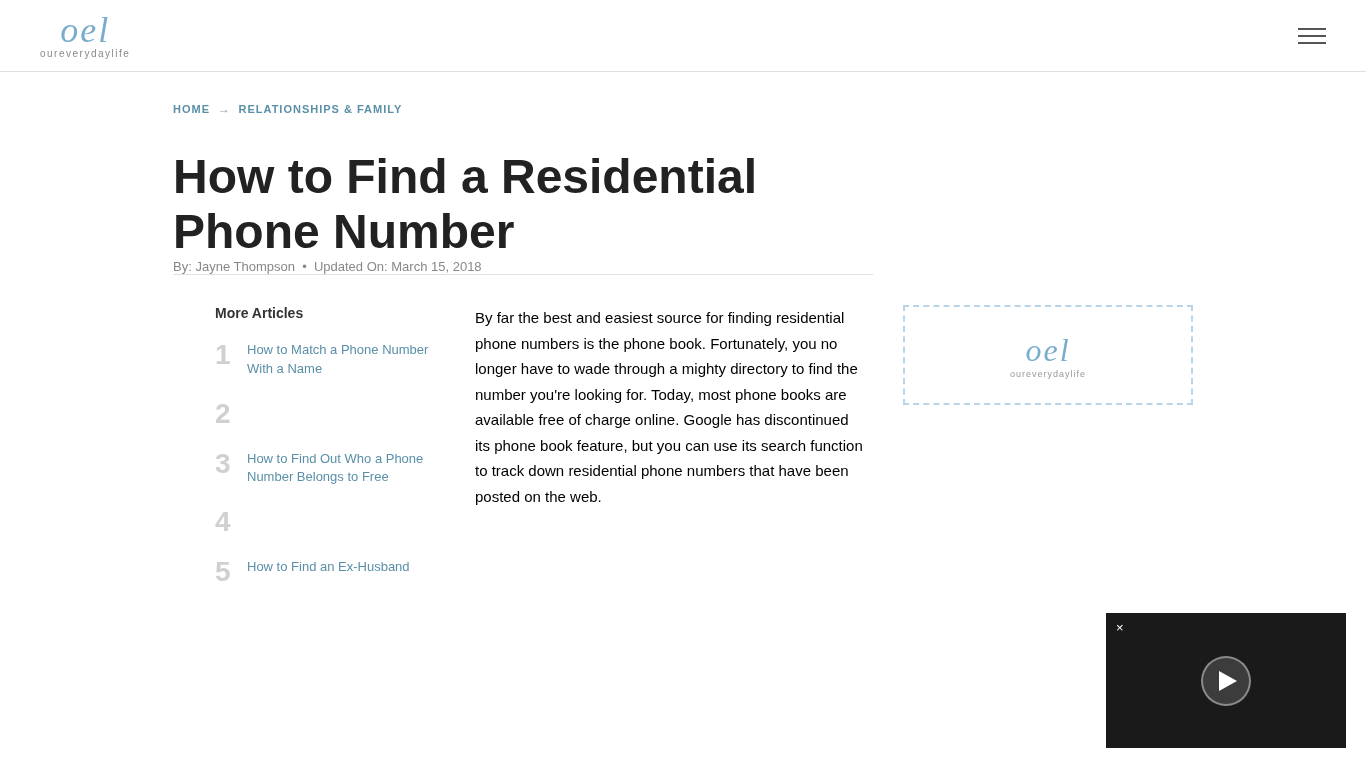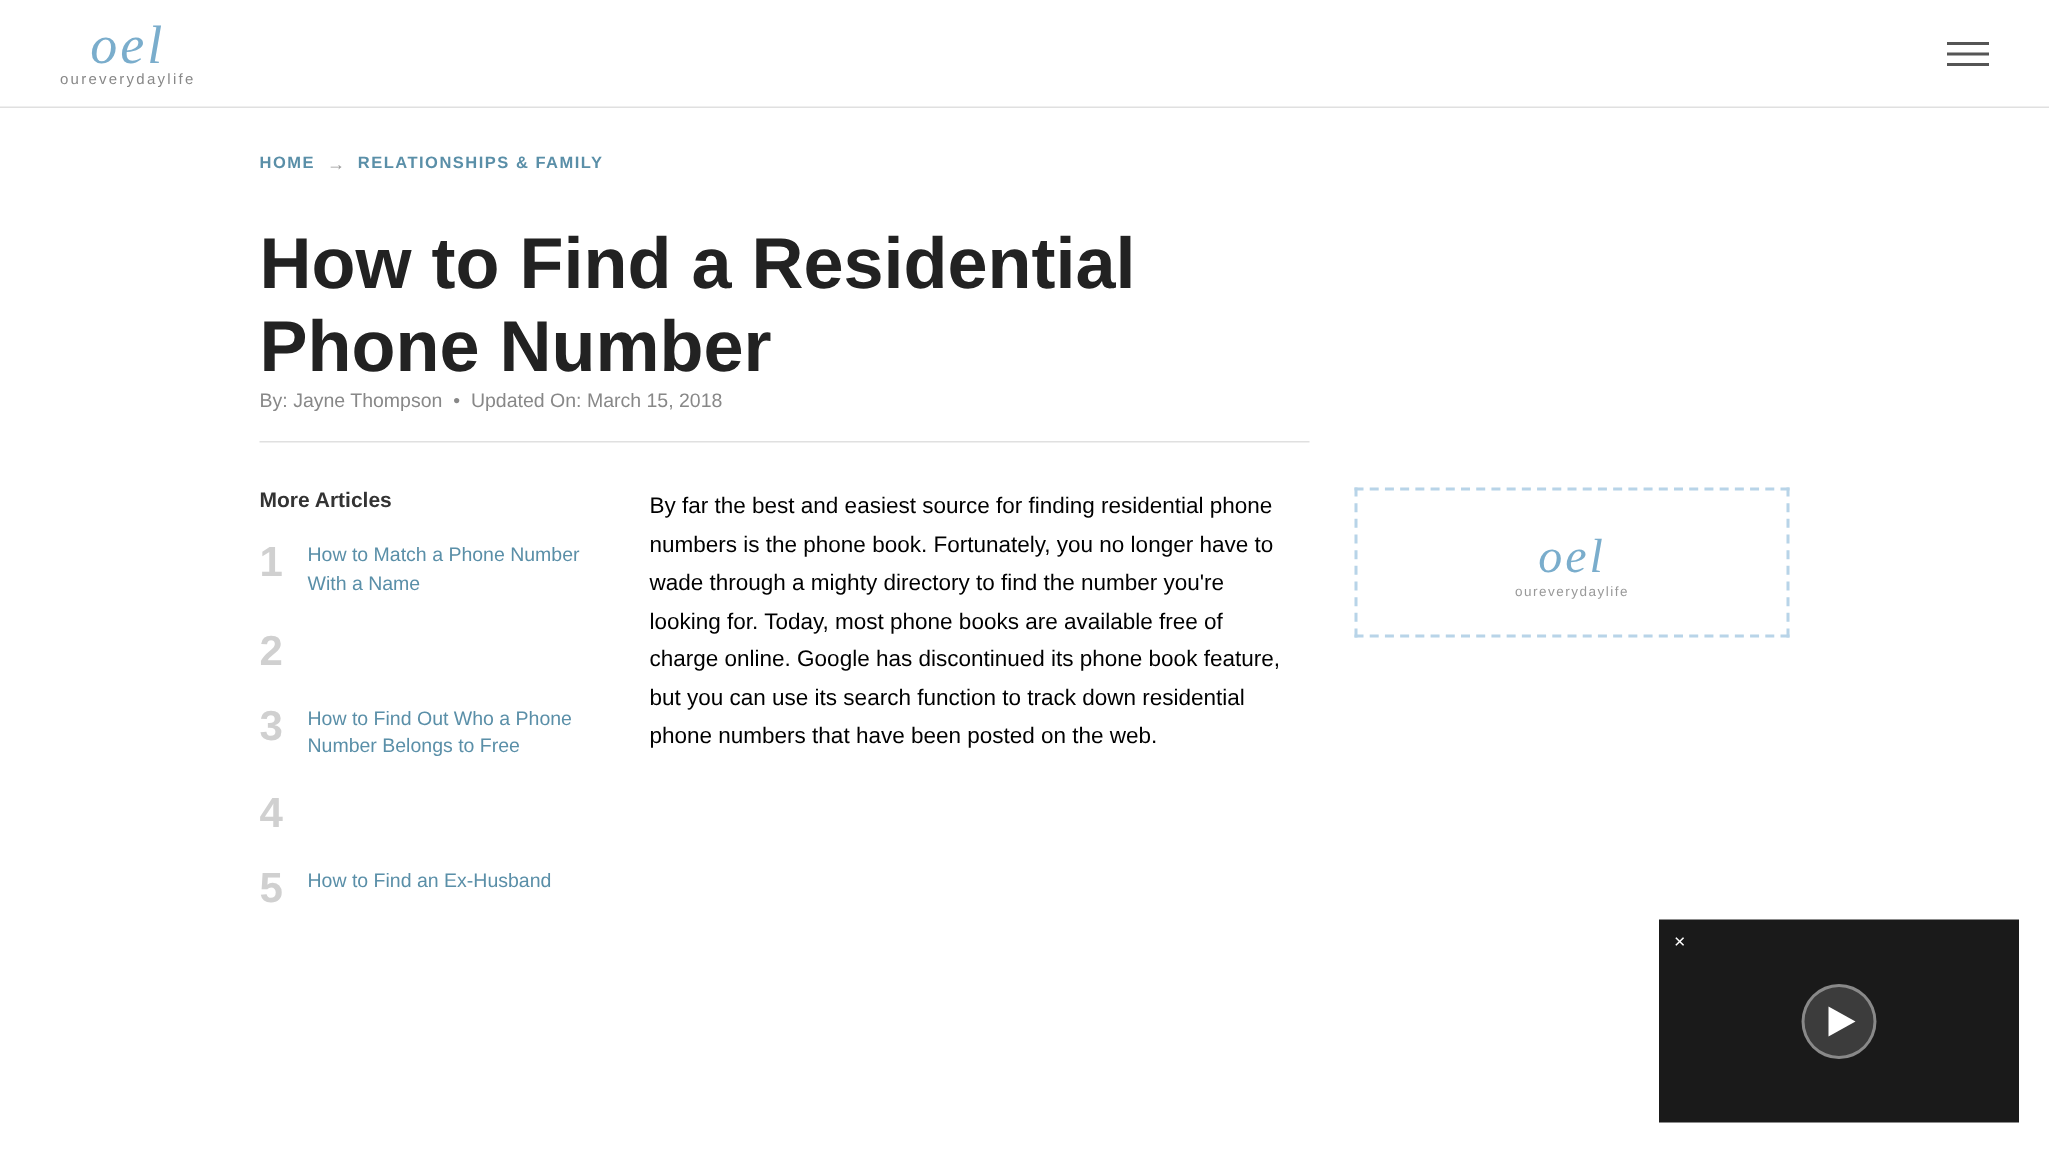--- a/index.html
+++ b/index.html
@@ -108,35 +108,35 @@
       color: #222;
       line-height: 1.15;
       max-width: 700px;
     }
 
     
     .author-line {
       font-size: 13px;
       color: #888;
       margin-bottom: 30px;
-      padding-bottom: 20px;
       border-bottom: 1px solid #e0e0e0;
       max-width: 700px;
     }
 
     
     .content-area {
       display: flex;
       gap: 40px;
     }
 
     
     .sidebar {
       width: 220px;
       flex-shrink: 0;
+      margin-left: 42px;
     }
 
     .sidebar-title {
       font-size: 14px;
       font-weight: 700;
       color: #333;
       margin-bottom: 20px;
     }
 
     .article-list {

